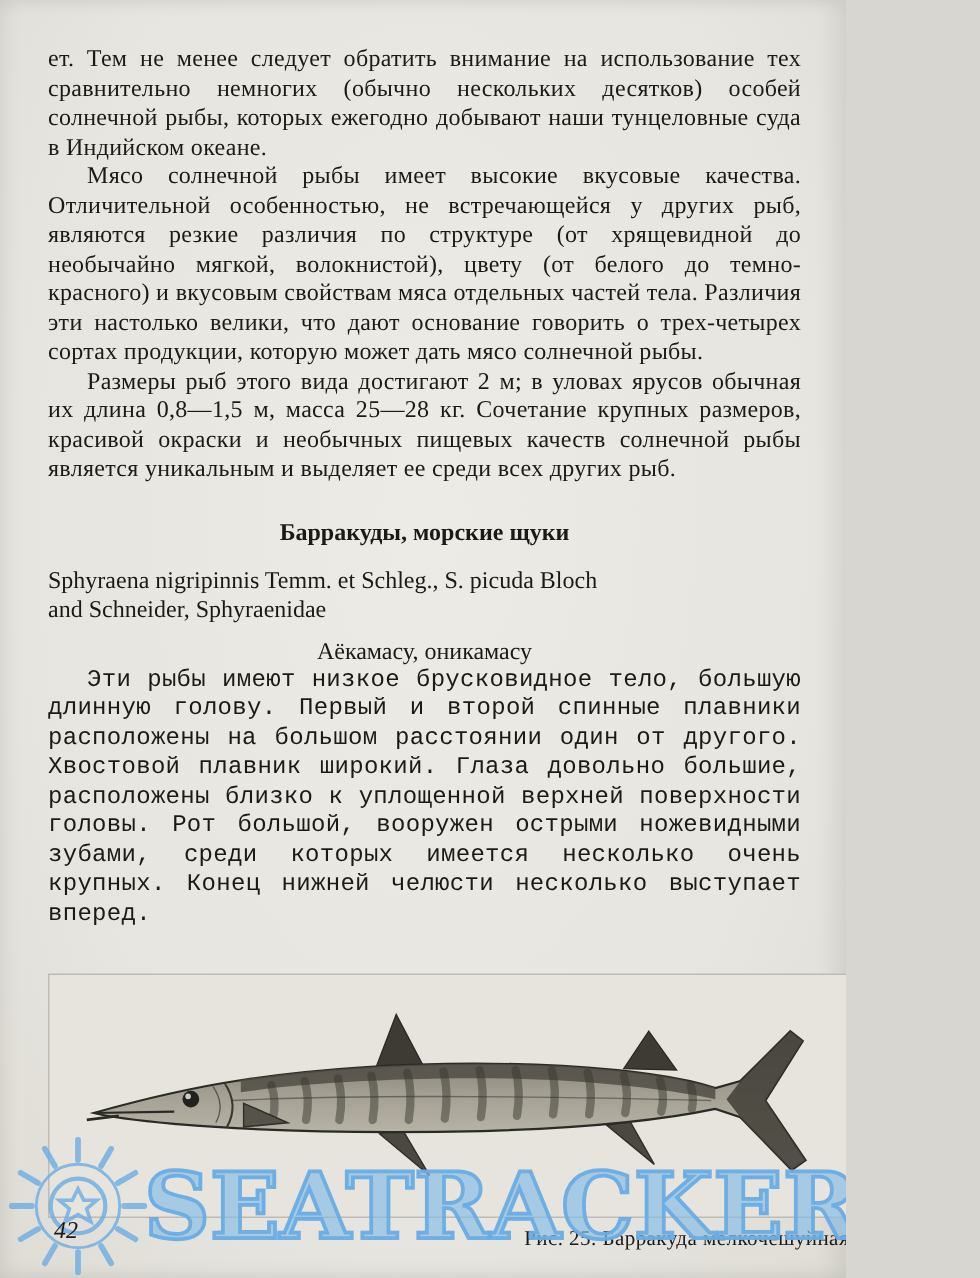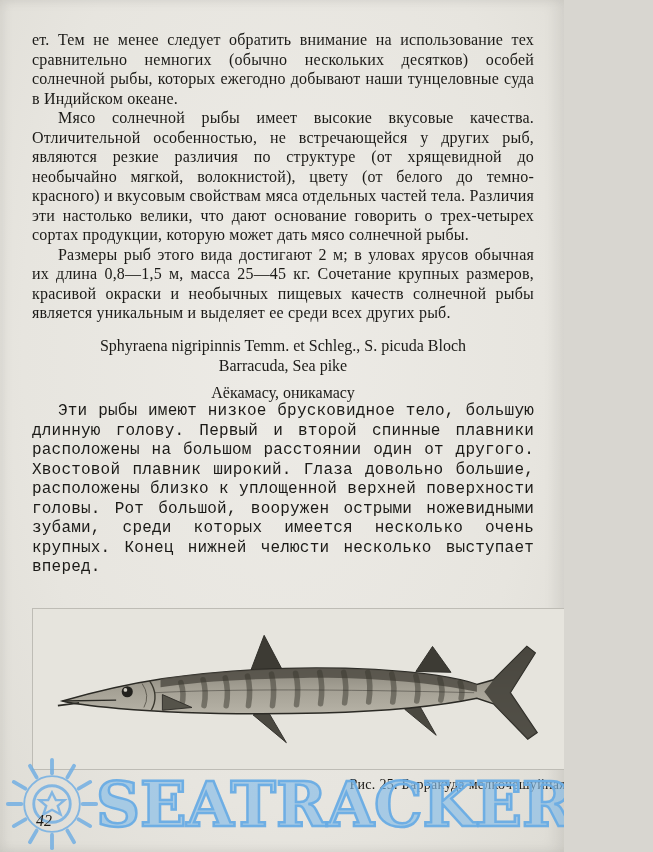--- a/index.html
+++ b/index.html
@@ -27,21 +27,20 @@
   }
   p.body-par.cont { text-indent: 0; }
   .heading {
     margin: 24px 0 0 0;
     text-align: center;
     font-weight: bold;
     font-size: 16px;
   }
   .sci-names {
     margin-top: 13px;
-    text-align: center;
     font-size: 16px;
     line-height: 19.5px;
   }
   .common-names { margin-top: 2px; text-align: center; font-size: 16px; }
   .local-names  { margin-top: 9px; text-align: center; font-size: 16px; }
   .section-body { margin-top: 14px; font-family: Liberation Mono, monospace; }
   .figure {
     margin: 30px auto 0 auto;
     width: 534px;
     text-align: right;
@@ -86,28 +85,29 @@
 </style>
 </head>
 <body>
 
 <div class="page">
 
   <div class="content">
 
     <p class="body-par cont">ет. Тем не менее следует обратить внимание на использование тех сравнительно немногих (обычно нескольких десятков) особей солнечной рыбы, которых ежегодно добывают наши тунцеловные суда в Индийском океане.</p>
     <p class="body-par">Мясо солнечной рыбы имеет высокие вкусовые качества. Отличительной особенностью, не встречающейся у других рыб, являются резкие различия по структуре (от хрящевидной до необычайно мягкой, волокнистой), цвету (от белого до темно-красного) и вкусовым свойствам мяса отдельных частей тела. Различия эти настолько велики, что дают основание говорить о трех-четырех сортах продукции, которую может дать мясо солнечной рыбы.</p>
-    <p class="body-par">Размеры рыб этого вида достигают 2 м; в уловах ярусов обычная их длина 0,8—1,5 м, масса 25—45 кг. Сочетание крупных размеров, красивой окраски и необычных пищевых качеств солнечной рыбы является уникальным и выделяет ее среди всех других рыб.</p>
+    <p class="body-par">Размеры рыб этого вида достигают 2 м; в уловах ярусов обычная их длина 0,8—1,5 м, масса 25—28 кг. Сочетание крупных размеров, красивой окраски и необычных пищевых качеств солнечной рыбы является уникальным и выделяет ее среди всех других рыб.</p>
 
+    <h2 class="heading">Барракуды, морские щуки</h2>
 
     <div class="sci-names">
       <div>Sphyraena nigripinnis Temm. et Schleg., S. picuda Bloch</div>
+      <div>and Schneider, Sphyraenidae</div>
     </div>
 
-    <div class="common-names">Barracuda, Sea pike</div>
     <div class="local-names">Аёкамасу, оникамасу</div>
 
     <p class="body-par section-body">Эти рыбы имеют низкое брусковидное тело, большую длинную голову. Первый и второй спинные плавники расположены на большом расстоянии один от другого. Хвостовой плавник широкий. Глаза довольно большие, расположены близко к уплощенной верхней поверхности головы. Рот большой, вооружен острыми ножевидными зубами, среди которых имеется несколько очень крупных. Конец нижней челюсти несколько выступает вперед.</p>
 
     <figure class="figure" style="margin-left:auto;margin-right:auto;">
       <div class="plate">
         
         <svg width="516" height="148" viewBox="0 0 540 160">
           <defs>
             <linearGradient id="bodyGrad" x1="0" y1="0" x2="0" y2="1">

